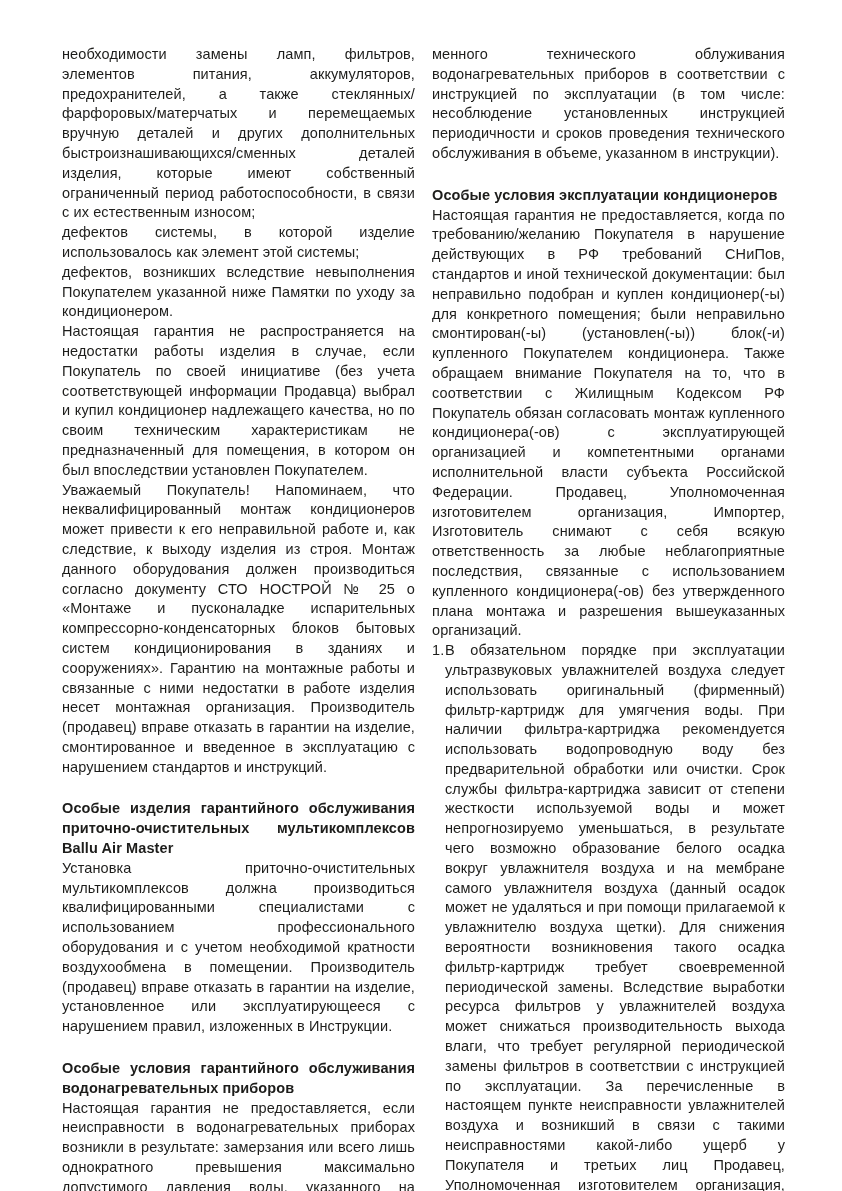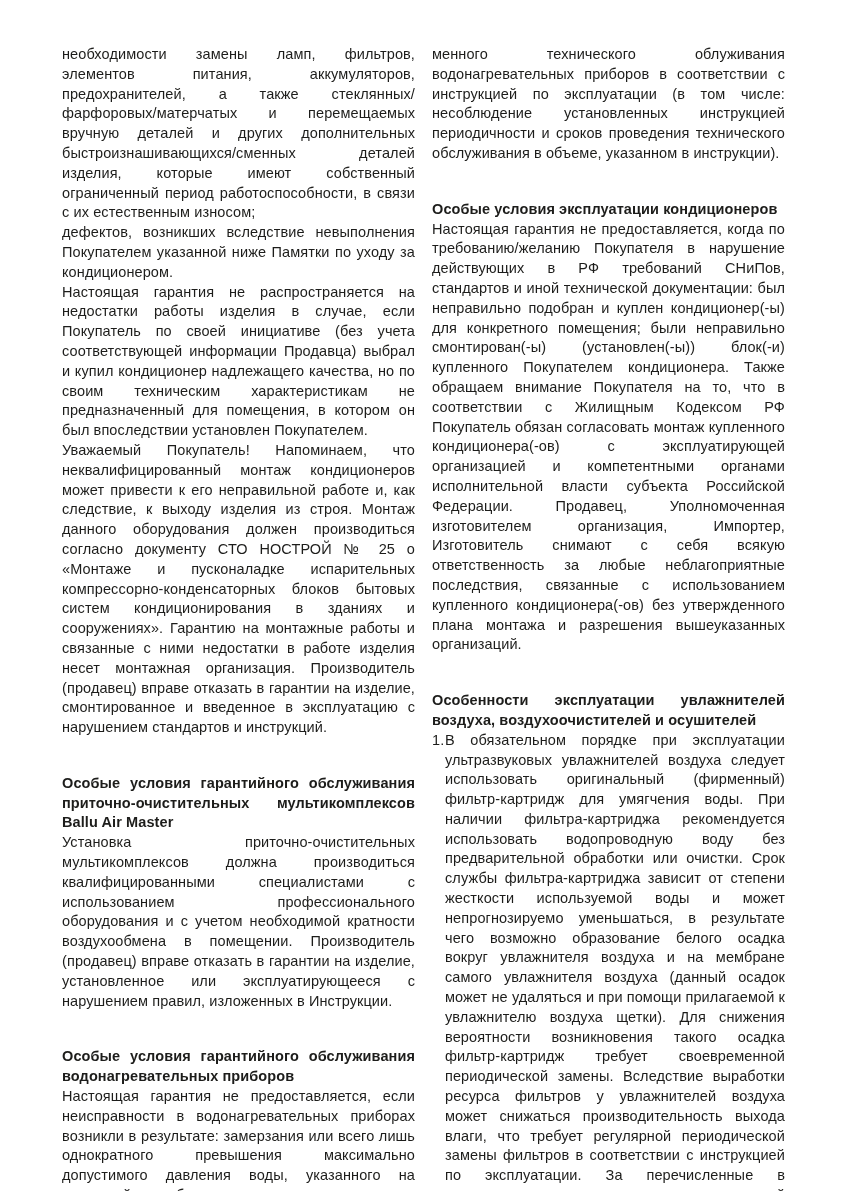--- a/index.html
+++ b/index.html
@@ -26,47 +26,47 @@
     width: 353px;
     flex: 0 0 353px;
     font-size: 14.5px;
     line-height: 19.8px;
     text-align: justify;
     letter-spacing: 0.1px;
   }
   .block { margin: 0; }
   .block-heading {
     font-weight: bold;
-    margin-top: 36px;
+    margin-top: 22px;
   }
   .block-para, .block-item { margin: 0; }
   .block-numbered {
     padding-left: 13px;
   }
   .block-numbered .num {
     display: inline-block;
     width: 13px;
     margin-left: -13px;
     text-align: left;
   }
 </style>
 </head>
 <body style="color: rgb(29, 29, 27); background: rgb(255, 255, 255);">
 
 <div class="page">
   <div class="col" id="col-0">
       <div class="block block-item">необходимости замены ламп, фильтров, элементов питания, аккумуляторов, предохранителей, а также стеклянных/фарфоровых/матерчатых и перемещаемых вручную деталей и других дополнительных быстроизнашивающихся/сменных деталей изделия, которые имеют собственный ограниченный период работоспособности, в связи с их естественным износом;</div>
+      <div class="block block-item">дефектов системы, в которой изделие использовалось как элемент этой системы;</div>
       <div class="block block-item">дефектов, возникших вследствие невыполнения Покупателем указанной ниже Памятки по уходу за кондиционером.</div>
       <div class="block block-para">Настоящая гарантия не распространяется на недостатки работы изделия в случае, если Покупатель по своей инициативе (без учета соответствующей информации Продавца) выбрал и купил кондиционер надлежащего качества, но по своим техническим характеристикам не предназначенный для помещения, в котором он был впоследствии установлен Покупателем.</div>
       <div class="block block-para">Уважаемый Покупатель! Напоминаем, что неквалифицированный монтаж кондиционеров может привести к его неправильной работе и, как следствие, к выходу изделия из строя. Монтаж данного оборудования должен производиться согласно документу СТО НОСТРОЙ № 25 о «Монтаже и пусконаладке испарительных компрессорно-конденсаторных блоков бытовых систем кондиционирования в зданиях и сооружениях». Гарантию на монтажные работы и связанные с ними недостатки в работе изделия несет монтажная организация. Производитель (продавец) вправе отказать в гарантии на изделие, смонтированное и введенное в эксплуатацию с нарушением стандартов и инструкций.</div>
-      <div class="block block-heading">Особые условия гарантийного обслуживания приточно-очистительных мультикомплексов Ballu Air Master</div>
+      <div class="block block-heading">Особые изделия гарантийного обслуживания приточно-очистительных мультикомплексов Ballu Air Master</div>
       <div class="block block-para">Установка приточно-очистительных мультикомплексов должна производиться квалифицированными специалистами с использованием профессионального оборудования и с учетом необходимой кратности воздухообмена в помещении. Производитель (продавец) вправе отказать в гарантии на изделие, установленное или эксплуатирующееся с нарушением правил, изложенных в Инструкции.</div>
       <div class="block block-heading">Особые условия гарантийного обслуживания водонагревательных приборов</div>
       <div class="block block-para">Настоящая гарантия не предоставляется, если неисправности в водонагревательных приборах возникли в результате: замерзания или всего лишь однократного превышения максимально допустимого давления воды, указанного на заводской табличке с характеристиками водонагревательного прибора; эксплуатации без защитных устройств или устройств, не соответствующих техническим характеристикам водонагревательных приборов; использование коррозийно-активной воды; коррозии от электрохимической реакции, несвоевре-</div>
     </div>
   <div class="col" id="col-1">
       <div class="block block-para">менного технического облуживания водонагревательных приборов в соответствии с инструкцией по эксплуатации (в том числе: несоблюдение установленных инструкцией периодичности и сроков проведения технического обслуживания в объеме, указанном в инструкции).</div>
       <div class="block block-heading">Особые условия эксплуатации кондиционеров</div>
       <div class="block block-para">Настоящая гарантия не предоставляется, когда по требованию/желанию Покупателя в нарушение действующих в РФ требований СНиПов, стандартов и иной технической документации: был неправильно подобран и куплен кондиционер(-ы) для конкретного помещения; были неправильно смонтирован(-ы) (установлен(-ы)) блок(-и) купленного Покупателем кондиционера. Также обращаем внимание Покупателя на то, что в соответствии с Жилищным Кодексом РФ Покупатель обязан согласовать монтаж купленного кондиционера(-ов) с эксплуатирующей организацией и компетентными органами исполнительной власти субъекта Российской Федерации. Продавец, Уполномоченная изготовителем организация, Импортер, Изготовитель снимают с себя всякую ответственность за любые неблагоприятные последствия, связанные с использованием купленного кондиционера(-ов) без утвержденного плана монтажа и разрешения вышеуказанных организаций.</div>
-      <div class="block block-heading">Особенности эксплуатации увлажнителей воздуха, воздухоочистителей и осушителей</div>
       <div class="block block-numbered"><span class="num">1.</span><span>В обязательном порядке при эксплуатации ультразвуковых увлажнителей воздуха следует использовать оригинальный (фирменный) фильтр-картридж для умягчения воды. При наличии фильтра-картриджа рекомендуется использовать водопроводную воду без предварительной обработки или очистки. Срок службы фильтра-картриджа зависит от степени жесткости используемой воды и может непрогнозируемо уменьшаться, в результате чего возможно образование белого осадка вокруг увлажнителя воздуха и на мембране самого увлажнителя воздуха (данный осадок может не удаляться и при помощи прилагаемой к увлажнителю воздуха щетки). Для снижения вероятности возникновения такого осадка фильтр-картридж требует своевременной периодической замены. Вследствие выработки ресурса фильтров у увлажнителей воздуха может снижаться производительность выхода влаги, что требует регулярной периодической замены фильтров в соответствии с инструкцией по эксплуатации. За перечисленные в настоящем пункте неисправности увлажнителей воздуха и возникший в связи с такими неисправностями какой-либо ущерб у Покупателя и третьих лиц Продавец, Уполномоченная изготовителем организация, Импортер, Изготовитель ответственности не несут и настоящая гарантия на такие неисправности увлажнителей воздуха не распространяется. При эксплуатации увлажнителей воздуха рекомендуется использовать только оригинальные (фирменные) аксессуары изготовителя.</span></div>
     </div>
 </div>
 
 </body></html>

